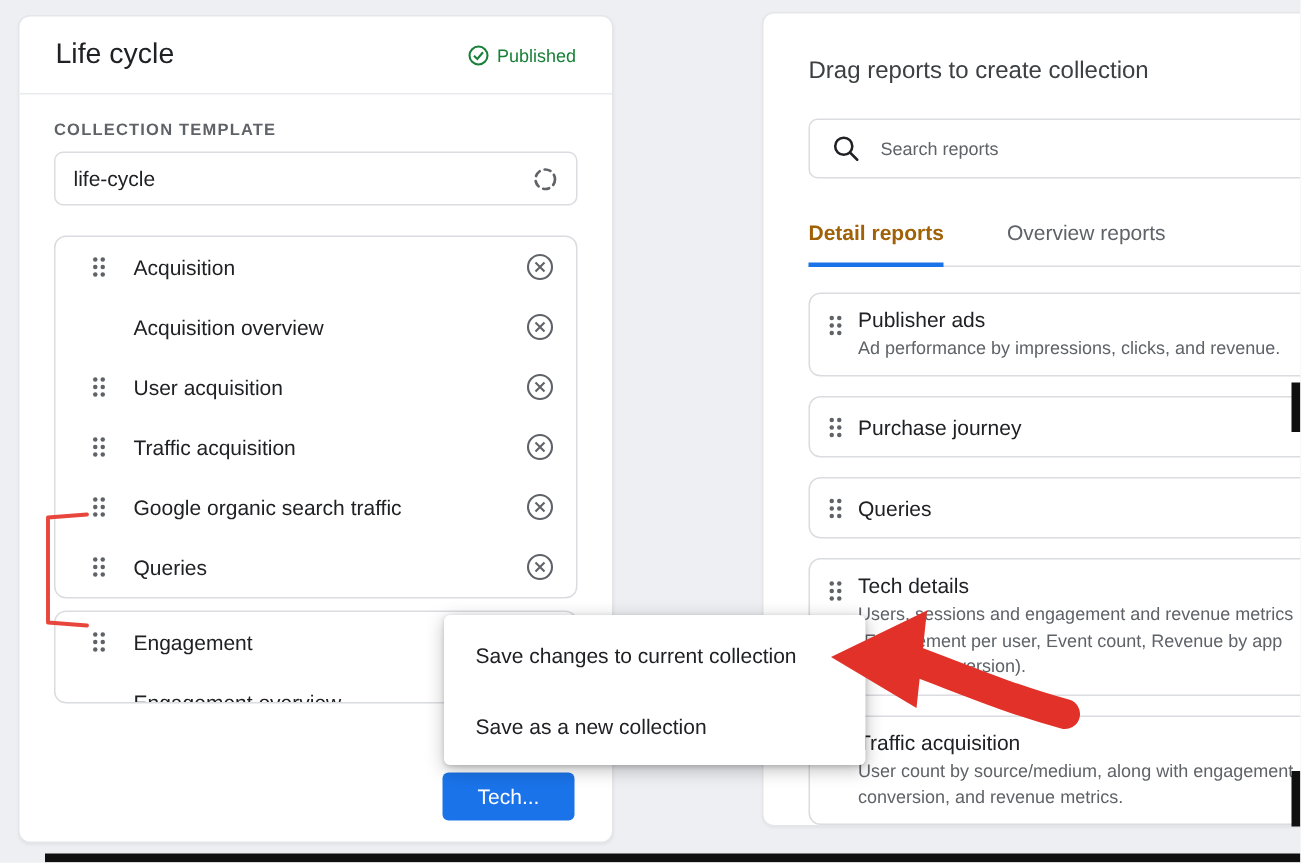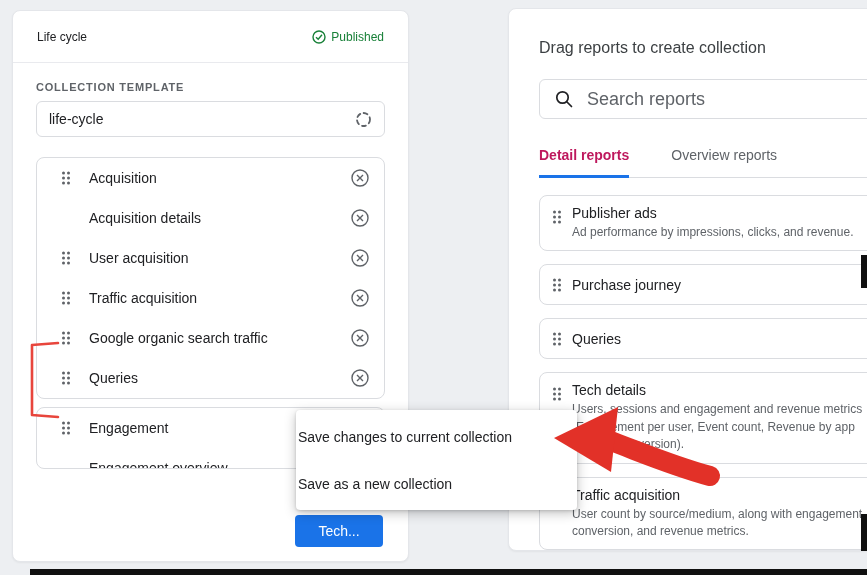--- a/index.html
+++ b/index.html
@@ -15,21 +15,21 @@
   .card {
     position:absolute; background:#fff; border:1px solid #e4e6ea;
     border-radius:8px; box-shadow:0 1px 2px rgba(0,0,0,.05);
   }
   
   .left-card { left:12px; top:10px; width:397px; height:552px; }
   .lc-header {
     height:52px; display:flex; align-items:center; justify-content:space-between;
     padding:0 24px; border-bottom:1px solid #e9eaee;
   }
-  .lc-title { font-size:12px; color:#202124; font-weight:500; }
+  .lc-title { font-size:19px; color:#202124; font-weight:500; }
   .pub-badge { display:flex; align-items:center; gap:5px; font-size:12px; color:#188038; }
   .lc-body { padding:18px 23px 0; }
   .mini-label {
     font-size:11px; font-weight:700; color:#5f6368; letter-spacing:.8px;
   }
   .tpl-input {
     margin:8px 0 20px; height:36px; border:1px solid #dadce0; border-radius:6px;
     display:flex; align-items:center; padding:0 12px;
   }
   .tpl-input input {
@@ -52,42 +52,42 @@
     background:#1a73e8; color:#fff; border:none; border-radius:4px;
     font-size:14px; font-family:"Liberation Sans", sans-serif; cursor:pointer;
   }
   
   .menu {
     position:absolute; left:296px; top:410px; width:281px; background:#fff;
     border-radius:4px; box-shadow:0 3px 12px rgba(0,0,0,.25), 0 1px 3px rgba(0,0,0,.15);
     padding:3px 0; z-index:40;
   }
   .menu-item {
-    height:47px; display:flex; align-items:center; padding:0 2px;
+    height:47px; display:flex; align-items:center; padding:0 21px;
     font-size:14px; color:#202124; cursor:pointer;
   }
   
   .right-card { left:508px; top:8px; width:372px; height:543px; }
   .rc-body { padding:30px 0 0 30px; }
   .rc-title { font-size:16px; color:#3c4043; font-weight:500; }
   .search-box {
     margin-top:22px; width:342px; height:40px; border:1px solid #dadce0;
     border-radius:6px; display:flex; align-items:center; gap:14px; padding:0 15px;
   }
   .search-box input {
-    border:none; outline:none; flex:1; font-size:18px; color:#202124;
+    border:none; outline:none; flex:1; font-size:12px; color:#202124;
     font-family:"Liberation Sans", sans-serif; background:transparent;
   }
   .search-box input::placeholder { color:#5f6368; }
   .tabs {
     margin-top:28px; display:flex; gap:42px; border-bottom:1px solid #dadce0;
     width:342px;
   }
   .tab { font-size:14px; padding-bottom:12px; cursor:pointer; }
-  .tab.active { color:#be185d; font-weight:700; border-bottom:3px solid #1a73e8; margin-bottom:-1px;text-align:right; }
+  .tab.active { color:#a16207; font-weight:700; border-bottom:3px solid #1a73e8; margin-bottom:-1px;text-align:right; }
   .tab.inactive { color:#5f6368; }
   .reports { margin-top:17px; width:345px; }
   .report-card {
     border:1px solid #dadce0; border-radius:8px; margin-bottom:13px;
     display:flex; padding:9px 12px; gap:10px; background:#fff;
   }
   .report-card .drag-handle { margin:5px 0 0 0; }
   .report-card.simple { align-items:center; height:41px; }
   .report-card.simple .drag-handle { margin-top:0; }
   .report-title { font-size:14px; color:#202124; font-weight:500; }
@@ -146,21 +146,21 @@
             <svg width="20" height="20" viewBox="0 0 20 20">
                 <circle cx="10" cy="10" r="8" fill="none" stroke="#5f6368" stroke-width="1.4"></circle>
                 <path d="M7 7 L13 13 M13 7 L7 13" stroke="#5f6368" stroke-width="1.4"></path>
               </svg>
           </span>
         </div>
         <div class="row">
           <span class="drag-handle hidden">
             <svg width="10" height="14" viewBox="0 0 10 14"></svg>
           </span>
-          <span class="row-label">Acquisition details</span>
+          <span class="row-label">Acquisition overview</span>
           <span class="remove-btn">
             <svg width="20" height="20" viewBox="0 0 20 20">
                 <circle cx="10" cy="10" r="8" fill="none" stroke="#5f6368" stroke-width="1.4"></circle>
                 <path d="M7 7 L13 13 M13 7 L7 13" stroke="#5f6368" stroke-width="1.4"></path>
               </svg>
           </span>
         </div>
         <div class="row">
           <span class="drag-handle">
             <svg width="10" height="14" viewBox="0 0 10 14">

